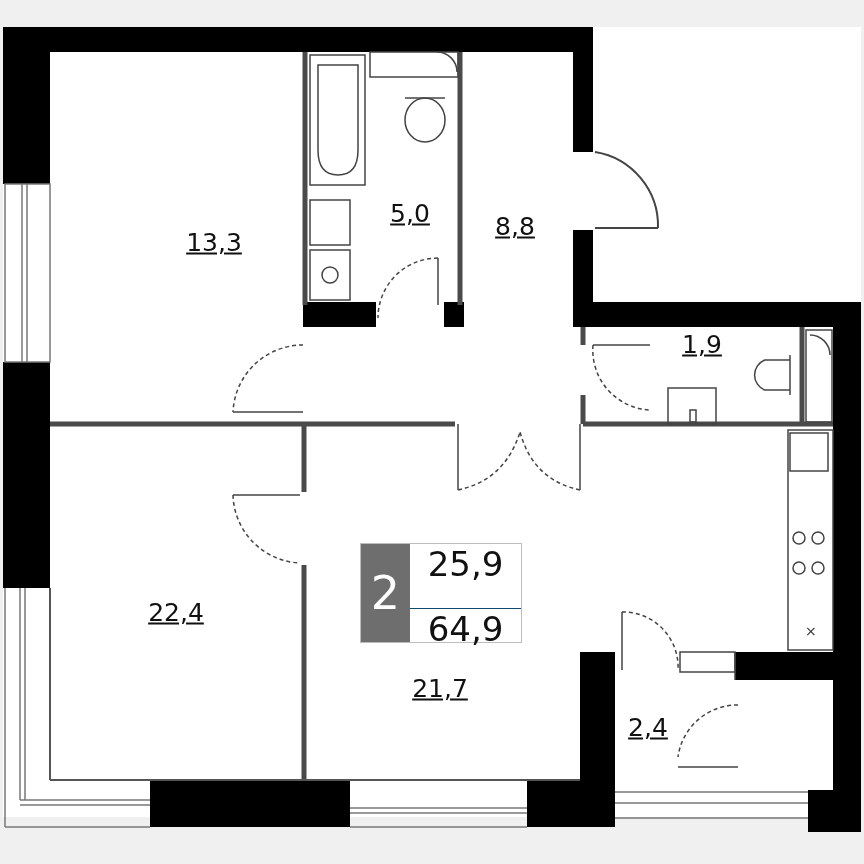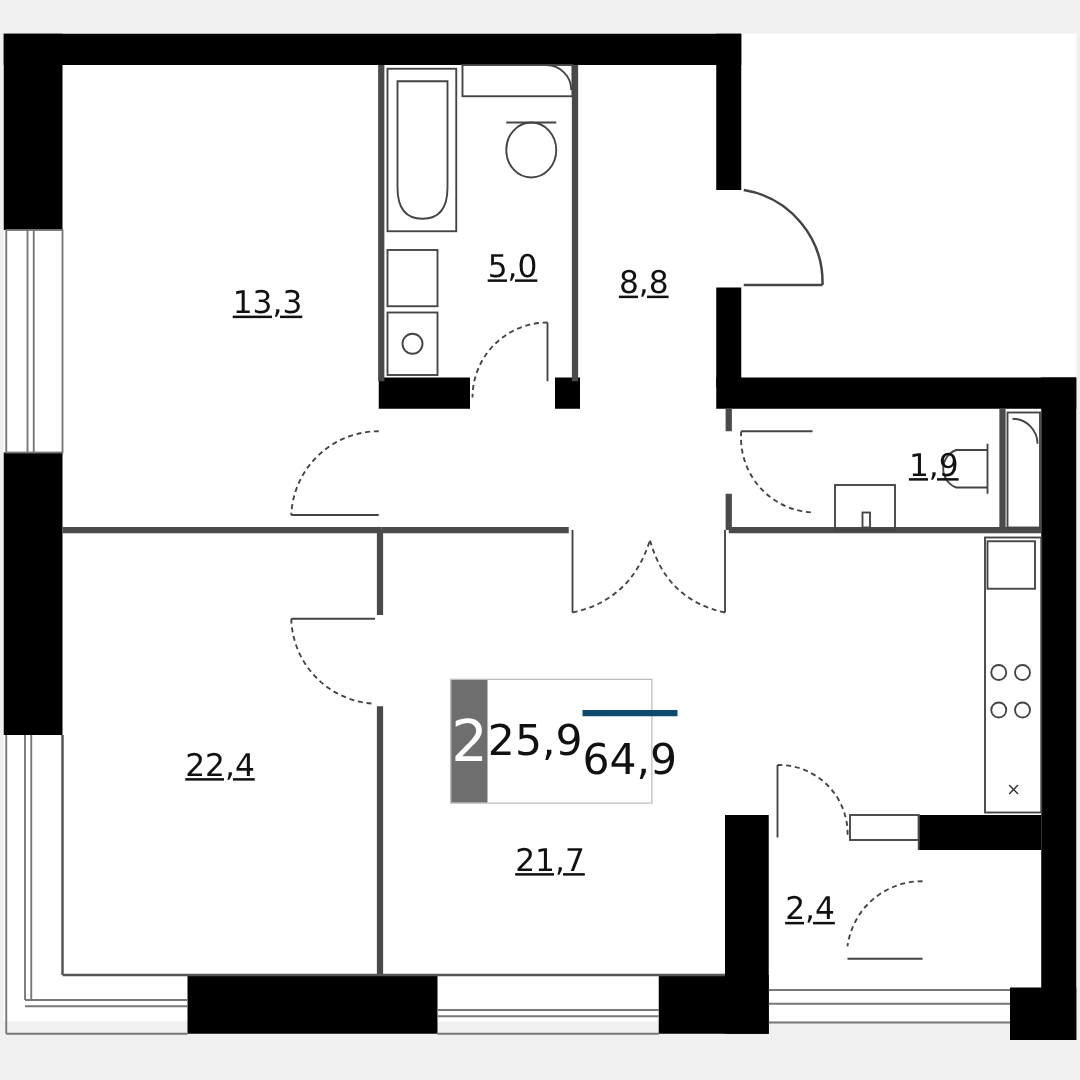--- a/index.html
+++ b/index.html
@@ -1,23 +1,23 @@
 <!DOCTYPE html>
 <html><head>
   <meta charset="utf-8">
   <style>
     html, body { margin: 0; padding: 0; background: #f0f0f0; }
     body { width: 864px; height: 864px; position: relative; overflow: hidden; font-family: "DejaVu Sans", sans-serif; }
     .plan { position: absolute; left: 0; top: 0; width: 864px; height: 864px; }
     .label { position: absolute; font-size: 25px; color: #111; transform: translate(-50%, -50%); white-space: nowrap; letter-spacing: 0px; text-decoration: underline; }
     .badge { position: absolute; left: 360px; top: 543px; width: 160px; height: 98px; border: 1px solid #bdbdbd; background: #fff; display: flex; }
     .badge-rooms { width: 49px; height: 100%; background: #6e6e6e; color: #fff; font-size: 46px; display: flex; align-items: center; justify-content: center; font-family: "DejaVu Sans", sans-serif; }
-    .badge-areas { flex: 1; display: flex; }
+    .badge-areas { flex: 1; display: flex; flex-direction: column; }
     .badge-area { flex: 1; display: flex; align-items: center; justify-content: center; font-size: 34px; color: #111; }
-    .badge-area + .badge-area { border-top: 5px solid #0c4a6e; margin-top: 24px; }
+    .badge-area + .badge-area { border-top: 1px solid #0c4a6e; margin-top: 24px; }
   </style>
 </head>
 <body>
 
 <div class="plan">
   <svg width="864" height="864" viewBox="0 0 864 864">
 
     <rect x="3" y="27" width="858" height="790" fill="#ffffff"></rect>
     <rect x="600" y="27" width="261" height="275" fill="#ffffff"></rect>
 
@@ -160,21 +160,21 @@
       <line x1="735" y1="652" x2="735" y2="680"></line>
       <rect x="680" y="652" width="55" height="20"></rect>
     </g>
     <text x="805" y="636" font-size="14" fill="#333" font-family="DejaVu Sans, sans-serif">×</text>
   </svg>
 </div>
 
 <div class="label" style="left:176px; top:242px;margin-left:38px;">13,3</div>
 <div class="label" style="left:410px; top:213px;">5,0</div>
 <div class="label" style="left:515px; top:226px;text-align:center;">8,8</div>
-<div class="label" style="left:702px; top:372px;margin-left:45px;">1,9</div>
+<div class="label" style="left:702px; top:344px;">1,9</div>
 <div class="label" style="left:176px; top:612px;">22,4</div>
 <div class="label" style="left:440px; top:688px;">21,7</div>
 <div class="label" style="left:648px; top:727px;">2,4</div>
 
 <div class="badge">
   <div class="badge-rooms">2</div>
   <div class="badge-areas">
     <div class="badge-area">25,9</div>
     <div class="badge-area">64,9</div>
   </div>

